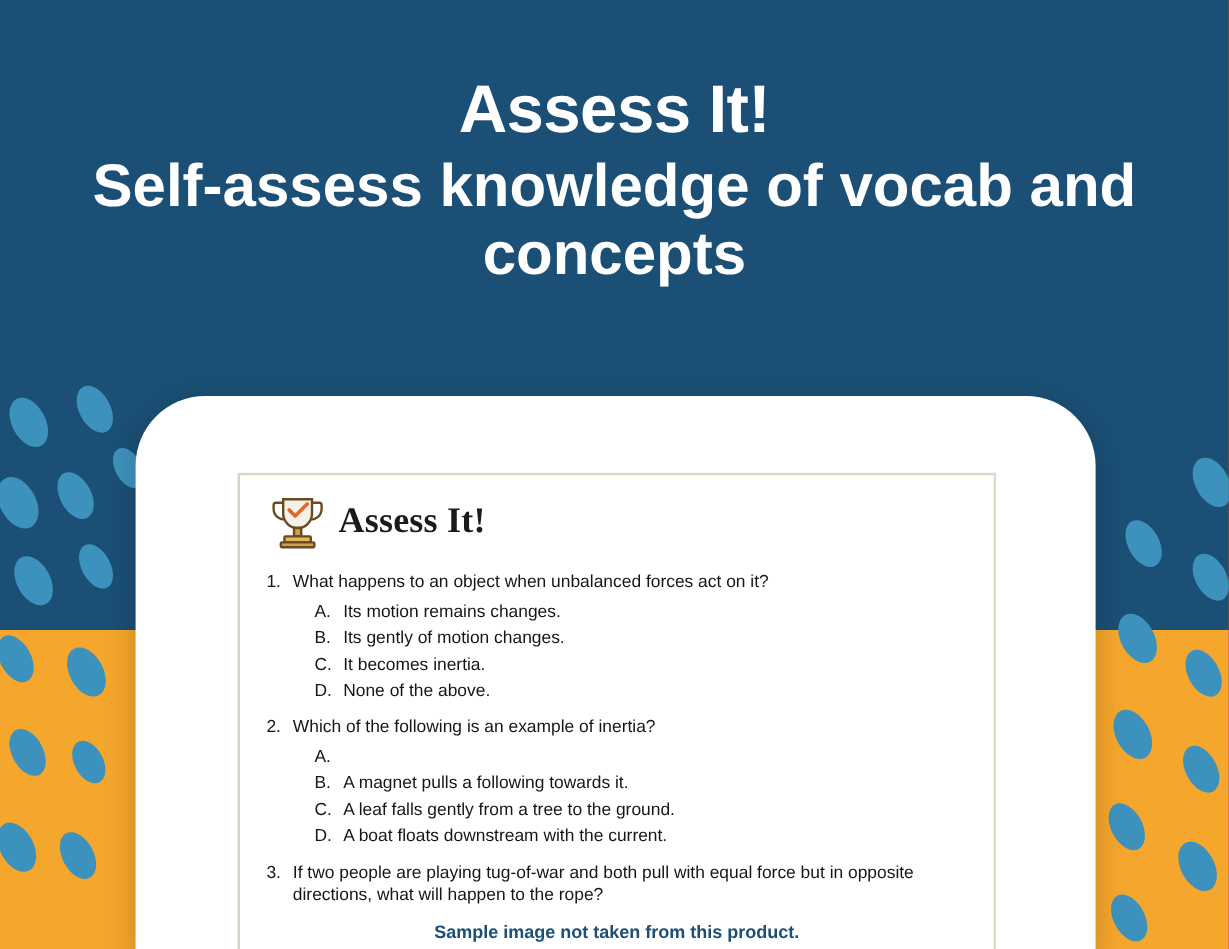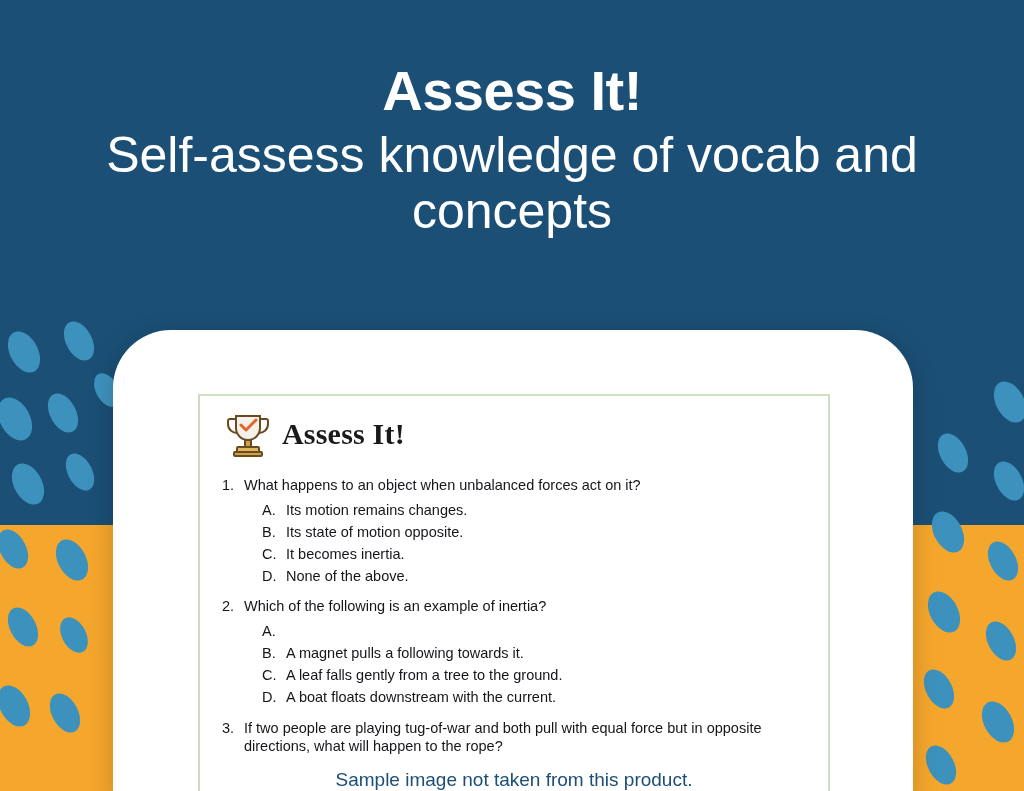--- a/index.html
+++ b/index.html
@@ -53,21 +53,21 @@
   }
   .title-main {
     font-size: 56px;
     font-weight: bold;
     letter-spacing: -0.5px;
     line-height: 1.05;
     margin: 0 0 6px 0;
   }
   .title-sub {
     font-size: 50px;
-    font-weight: normal;
+    font-weight: bold;
     line-height: 1.12;
     margin: 0;
     padding: 0 70px;
   }
   
   .device {
     position: absolute;
     left: 113px;
     top: 330px;
     width: 800px;
@@ -141,22 +141,22 @@
     color: #15161a;
     line-height: 1.52;
     padding-left: 44px;
   }
   .choice-letter {
     width: 24px;
     flex: 0 0 24px;
   }
   .note {
     text-align: center;
-    font-size: 19px;
-    font-weight: normal;
+    font-size: 15px;
+    font-weight: bold;
     color: #1b4f75;
     margin-top: 14px;
   }
 </style>
 </head>
 <body>
 
 <div class="stage">
 
   <div class="band-navy"></div>
@@ -214,21 +214,21 @@
             <span class="q-num">1.</span>
             <span class="q-text">What happens to an object when unbalanced forces act on it?</span>
           </div>
           <ul class="choices">
             <li class="choice">
               <span class="choice-letter">A.</span>
               <span>Its motion remains changes.</span>
             </li>
             <li class="choice">
               <span class="choice-letter">B.</span>
-              <span>Its state of motion opposite.</span>
+              <span>Its gently of motion changes.</span>
             </li>
             <li class="choice">
               <span class="choice-letter">C.</span>
               <span>It becomes inertia.</span>
             </li>
             <li class="choice">
               <span class="choice-letter">D.</span>
               <span>None of the above.</span>
             </li>
           </ul>

